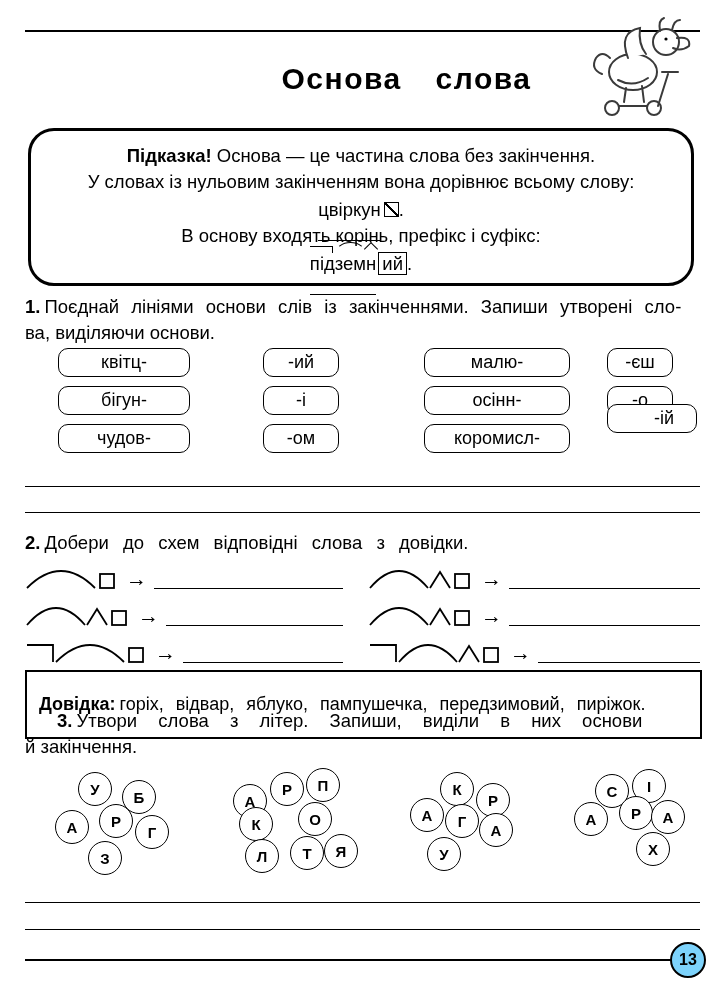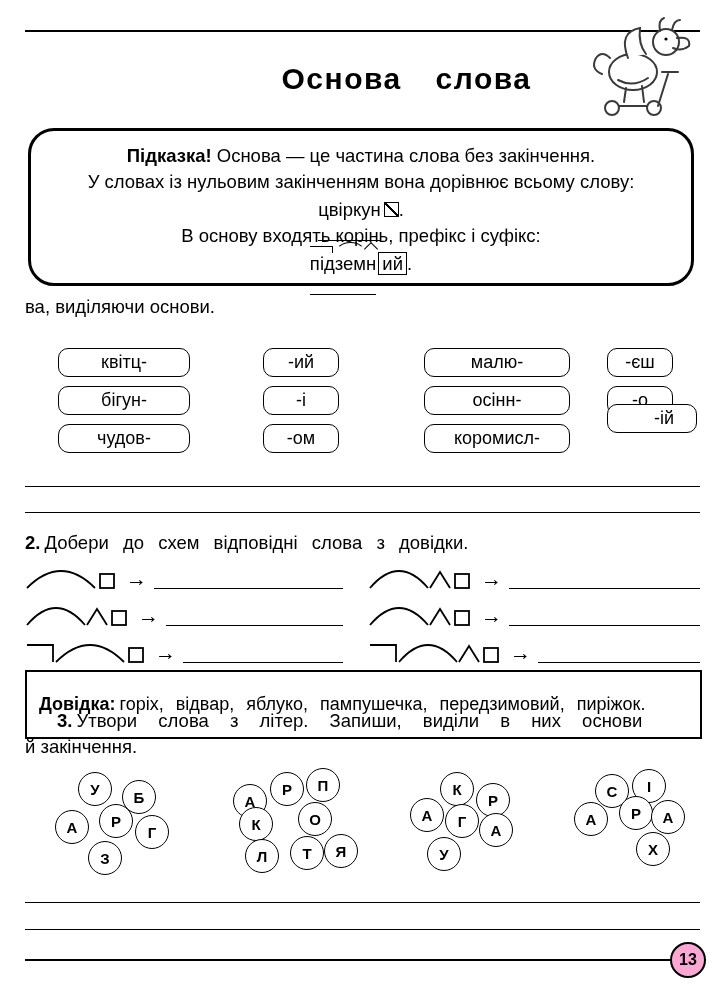--- a/index.html
+++ b/index.html
@@ -51,21 +51,21 @@
   .ref-box{position:absolute;left:25px;width:649px;border:2px solid #000;background:#fff;
            padding:22px 12px;font-size:18px;word-spacing:7px;}
   .ref-box b{margin-right:4px;}
 
   .cluster{position:absolute;width:160px;height:112px;}
   .letter-circle{position:absolute;width:34px;height:34px;border:1.7px solid #000;border-radius:50%;
             box-sizing:border-box;background:#fff;display:flex;align-items:center;justify-content:center;
             font-weight:bold;font-size:15px;}
 
   .page-num{position:absolute;left:670px;top:942px;width:32px;height:32px;border:2px solid #000;
-            border-radius:50%;background:#f9a8d4;display:flex;align-items:center;justify-content:center;
+            border-radius:50%;background:#7dd3fc;display:flex;align-items:center;justify-content:center;
             font-weight:bold;font-size:16px;z-index:5;}
 </style>
 </head>
 <body>
 
 <div id="page">
 
   <div class="rule" style="top:30px"></div>
 
   <div class="title">Основа слова</div>
@@ -104,20 +104,23 @@
     </div>
     <div class="hint-line" style="top:94px">
       <span>В основу входять корінь, префікс і суфікс:</span>
     </div>
     <div class="hint-line" style="top:122px">
       <span class="base-u"><span class="m m-prefix">під</span><span class="m m-root">зем</span><span class="m m-suffix">н</span></span><span class="m-ending">ий</span><span>.</span>
     </div>
   </div>
 
   <div class="task" style="top:294px">
+    <div class="spread1">
+      <span class="num">1.</span><span>Поєднай лініями основи слів із закінченнями. Запиши утворені сло-</span>
+    </div>
     <div>ва, виділяючи основи.</div>
   </div>
 
   <div class="wline" style="top:486px"></div>
   <div class="wline" style="top:512px"></div>
 
   <div class="task spread2" style="top:530px">
     <span class="num">2.</span><span>Добери до схем відповідні слова з довідки.</span>
   </div>
 
@@ -133,21 +136,21 @@
   </div>
 
   <div class="wline" style="top:902px"></div>
   <div class="wline" style="top:929px"></div>
 
   <div class="rule" style="top:959px"></div>
   <div class="page-num">13</div>
 
 <div class="word-box" style="left: 58px; top: 348px; width: 130px;">квітц-</div>
     <div class="word-box" style="left: 58px; top: 386px; width: 130px;">бігун-</div>
-    <div class="word-box" style="left: 58px; top: 424px; width: 130px; border-radius: 11px;">чудов-</div>
+    <div class="word-box" style="left: 58px; top: 424px; width: 130px;">чудов-</div>
     <div class="word-box" style="left: 263px; top: 348px; width: 74px;">-ий</div>
     <div class="word-box" style="left: 263px; top: 386px; width: 74px;">-і</div>
     <div class="word-box" style="left: 263px; top: 424px; width: 74px;">-ом</div>
     <div class="word-box" style="left: 424px; top: 348px; width: 144px;">малю-</div>
     <div class="word-box" style="left: 424px; top: 386px; width: 144px;">осінн-</div>
     <div class="word-box" style="left: 424px; top: 424px; width: 144px;">коромисл-</div>
     <div class="word-box" style="left: 607px; top: 348px; width: 64px;">-єш</div>
     <div class="word-box" style="left: 607px; top: 386px; width: 64px;">-о</div>
     <div class="word-box" style="left: 607px; top: 404px; width: 64px; padding-left: 24px;">-ій</div>
     <div class="scheme-row" style="left: 25px; top: 560px; width: 318px;">

